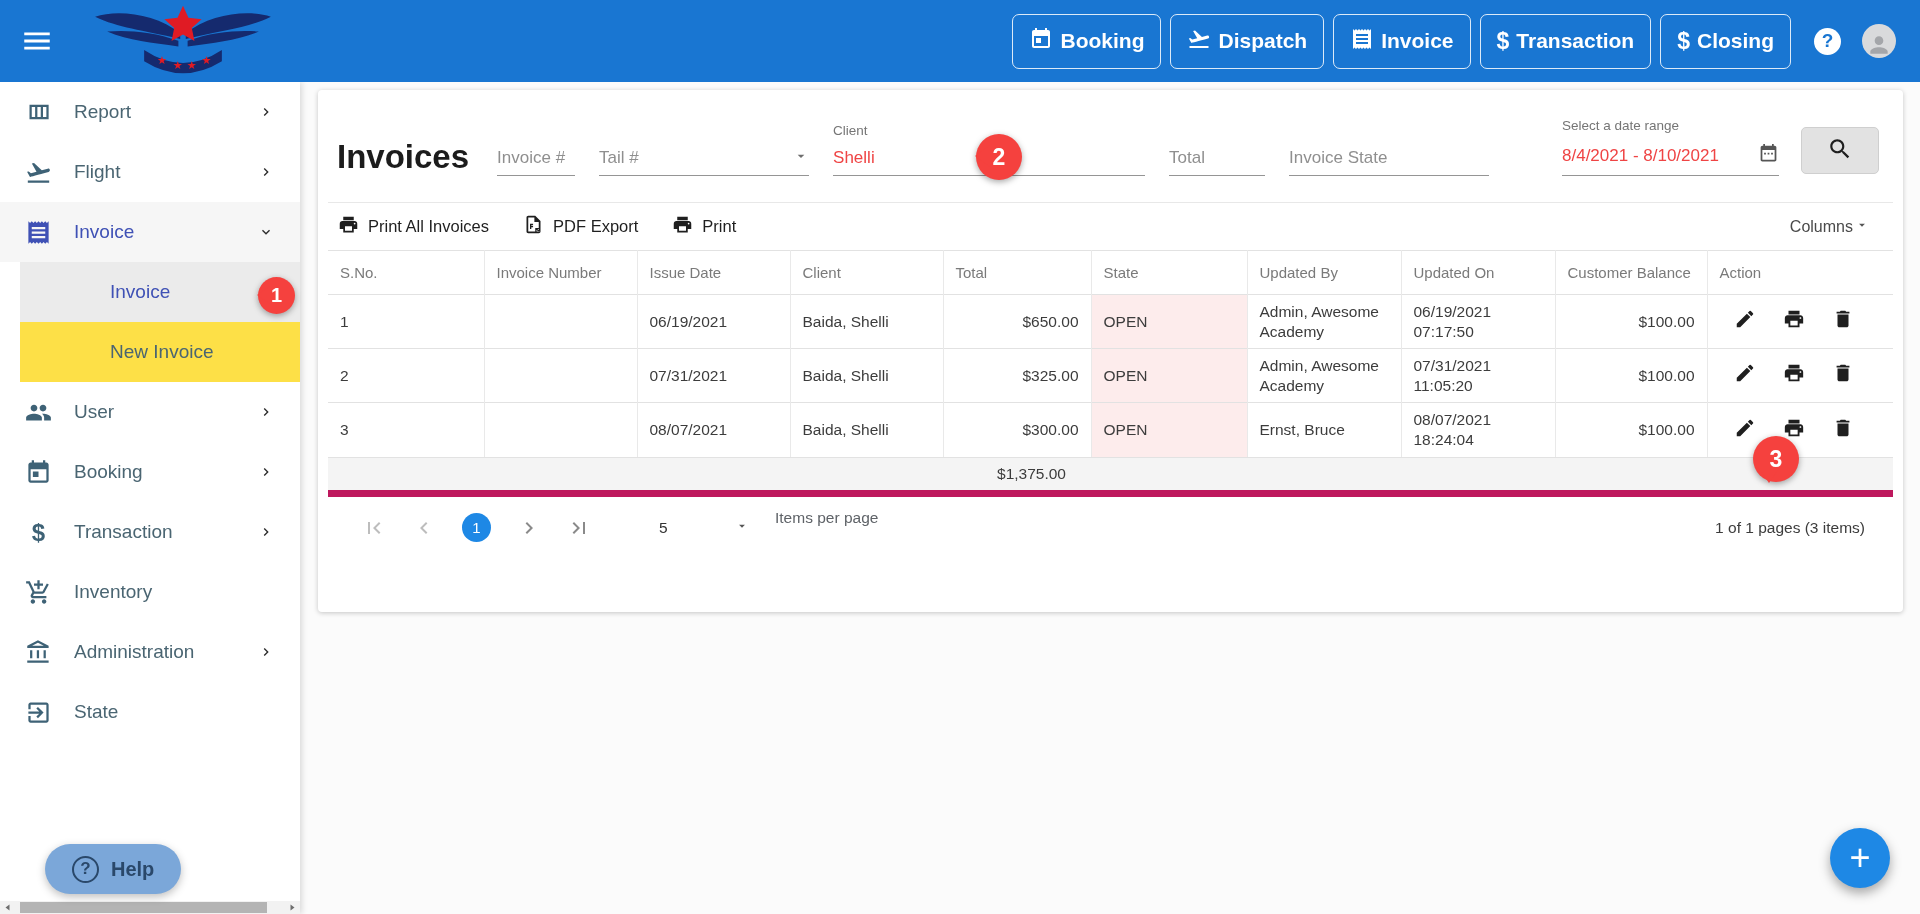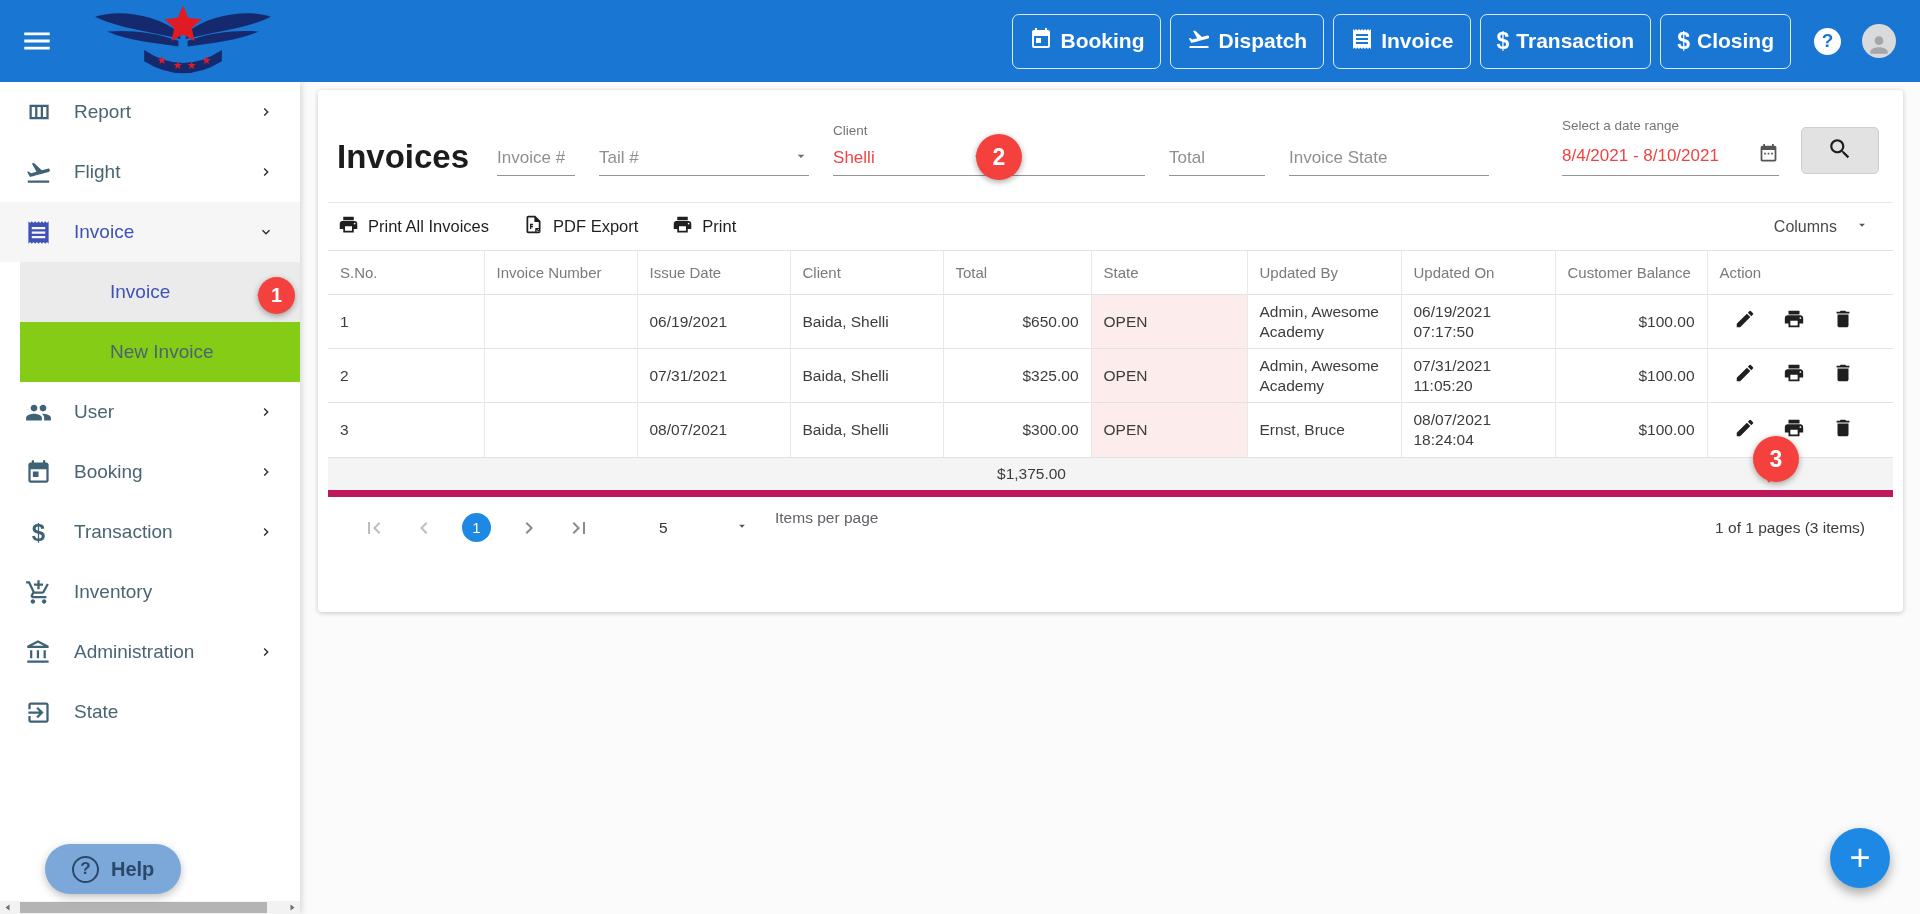--- a/index.html
+++ b/index.html
@@ -35,21 +35,21 @@
   .s-ico { width: 27px; height: 27px; margin-right: 22px; flex: none; }
   .s-ico svg { width: 27px; height: 27px; fill: #3e6276; }
   .s-item.active-parent .s-ico svg { fill: #3f51b5; }
   .s-lbl { font-size: 19px; color: #4a6572; }
   .s-item.active-parent .s-lbl { color: #3f51b5; }
   .s-chev { margin-left: auto; margin-right: 26px; width: 16px; height: 16px; }
   .s-chev svg { width: 16px; height: 16px; fill: #2b2b2b; }
   .s-sub { height: 60px; margin-left: 20px; display: flex; align-items: center;
     padding-left: 90px; font-size: 19px; color: #4a6572; cursor: pointer; }
   .s-sub.sel { background: #ebebeb; color: #3f51b5; }
-  .s-sub.plain { background: #84cc16; }
+  .s-sub.plain { background: #fde047; }
 
   
   .hscroll { position: fixed; left: 0; bottom: 0; width: 300px; height: 13px;
     background: #f2f2f2; z-index: 20; }
   .hscroll .thumb { position: absolute; left: 20px; top: 1px; width: 247px; height: 11px;
     background: #b4b4b4; }
   .hscroll .arr { position: absolute; top: 0; width: 12px; height: 13px; fill: #6e6e6e; }
   .hscroll .arr.l { left: 2px; } .hscroll .arr.r { right: 2px; }
 
   
@@ -77,21 +77,21 @@
     justify-content: center; cursor: pointer; }
   .search-btn svg { width: 26px; height: 26px; fill: #1f1f1f; }
 
   
   .toolbar { border-top: 1px solid #e8e8e8; height: 48px; margin-top: 12px;
     display: flex; align-items: center; padding: 0 10px; }
   .tb-btn { display: flex; align-items: center; gap: 9px; font-size: 16.5px; color: #1f1f1f;
     margin-right: 34px; cursor: pointer; }
   .tb-btn svg { width: 21px; height: 21px; fill: #1f1f1f; }
   .columns-ctl { margin-left: auto; margin-right: 14px; display: flex; align-items: center;
-    gap: 18px; font-size: 16px; color: #4a4a4a; cursor: pointer; }
+    gap: 2px; font-size: 16px; color: #4a4a4a; cursor: pointer; }
   .columns-ctl svg { width: 14px; height: 14px; fill: #555; }
 
   
   table.grid { border-collapse: collapse; table-layout: fixed; width: 1565px; }
   .grid th { height: 44px; font-weight: 400; font-size: 15px; color: #7a7a7a;
     text-align: left; padding: 0 12px; border-right: 1px solid #e9e9e9;
     border-top: 1px solid #e2e2e2; vertical-align: middle; }
   .grid th:last-child, .grid td:last-child { border-right: 0; }
   .grid td { height: 54px; font-size: 15.5px; color: #3c3c3c; padding: 0 12px;
     border-right: 1px solid #e9e9e9; border-top: 1px solid #e2e2e2; vertical-align: middle;

